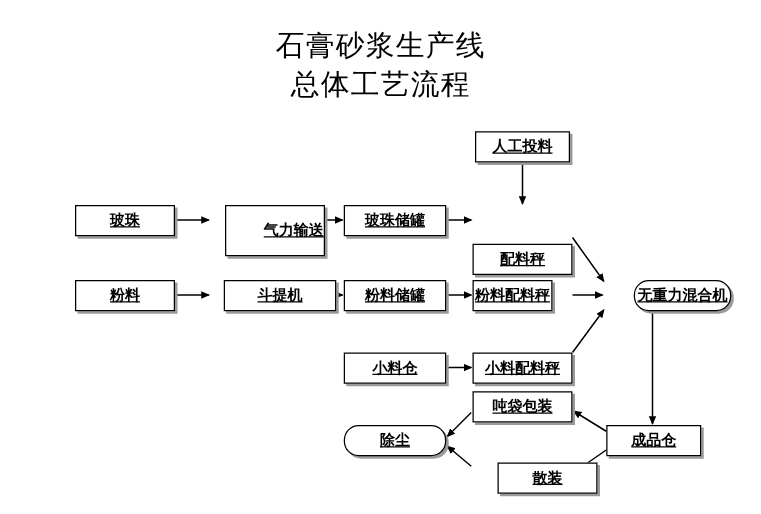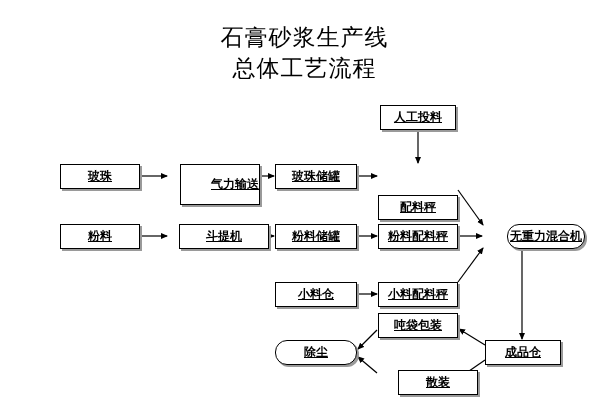--- a/index.html
+++ b/index.html
@@ -116,21 +116,21 @@
       </div>
       <div class="node" style="left: 60px; top: 224px; width: 80px; height: 25px;">
         <span class="node-label">粉料</span>
       </div>
       <div class="node" style="left: 168px; top: 224px; width: 90px; height: 25px; margin-left: 11px;">
         <span class="node-label">斗提机</span>
       </div>
       <div class="node" style="left: 275px; top: 224px; width: 82px; height: 25px;">
         <span class="node-label">粉料储罐</span>
       </div>
-      <div class="node" style="left: 378px; top: 224px; width: 80px; height: 25px;">
+      <div class="node" style="left: 378px; top: 224px; width: 64px; height: 25px;">
         <span class="node-label">粉料配料秤</span>
       </div>
       <div class="node" style="left: 507px; top: 224px; width: 78px; height: 25px; border-radius: 12px;">
         <span class="node-label">无重力混合机</span>
       </div>
       <div class="node" style="left: 275px; top: 282px; width: 82px; height: 25px;">
         <span class="node-label">小料仓</span>
       </div>
       <div class="node" style="left: 378px; top: 282px; width: 80px; height: 25px;">
         <span class="node-label">小料配料秤</span>

